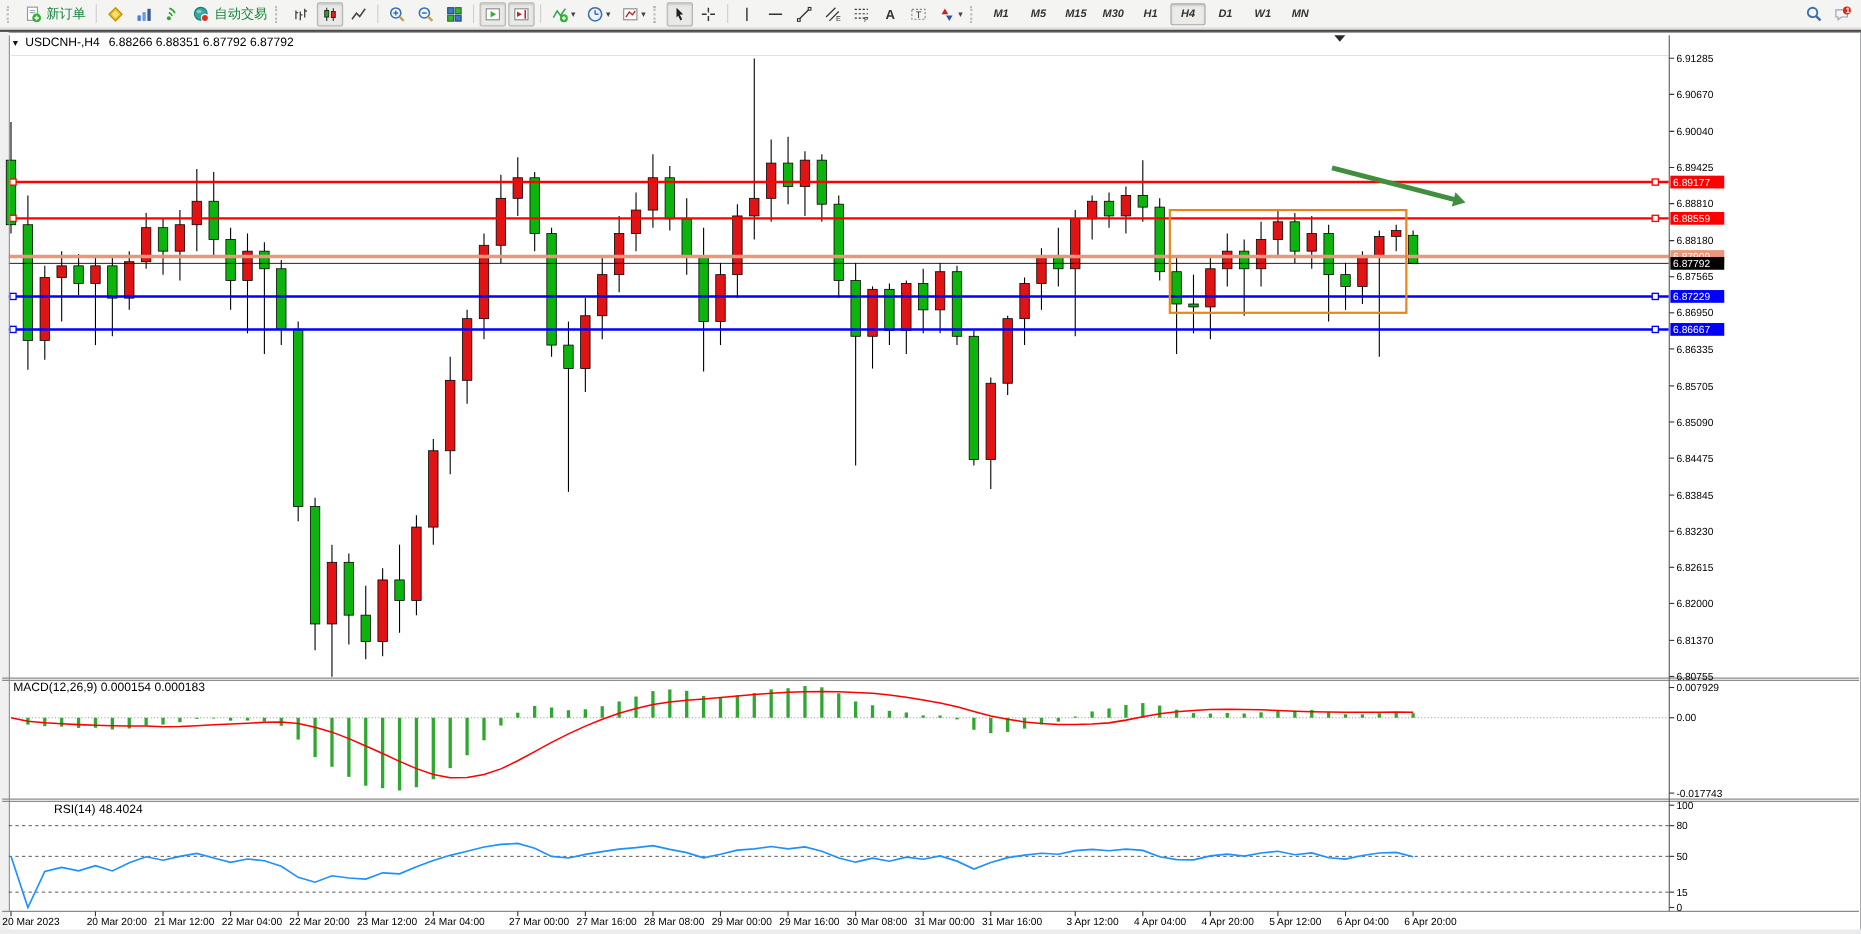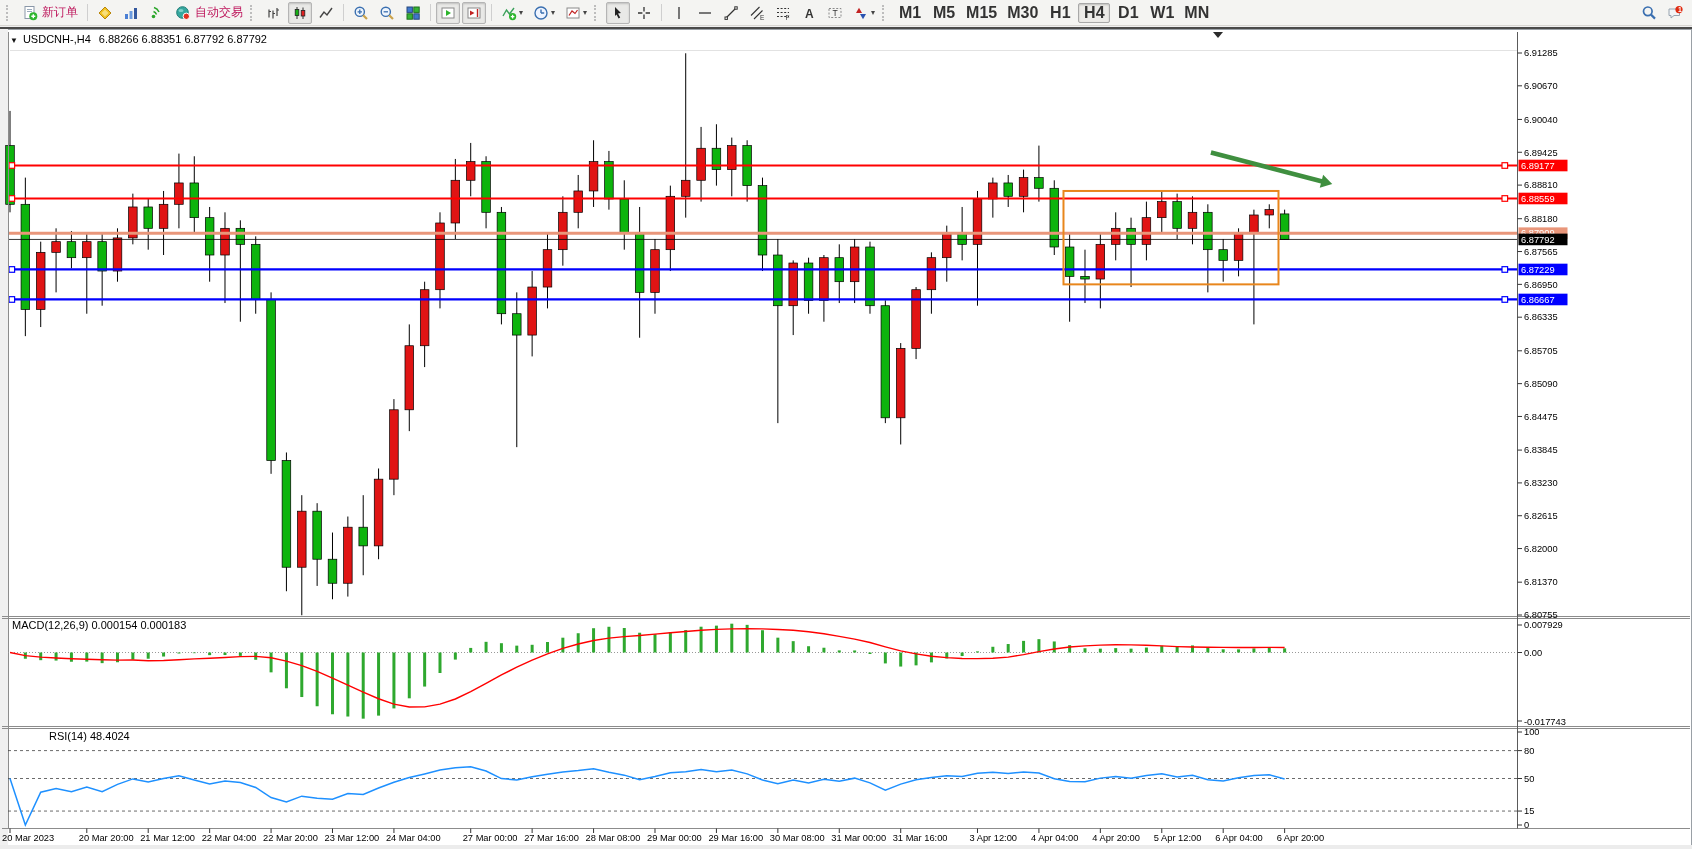--- a/index.html
+++ b/index.html
@@ -8,25 +8,25 @@
   
   .toolbar{position:absolute;top:0;left:0;right:0;height:26px;background:#f4f4f2;
            display:flex;align-items:center;padding:0 4px;box-sizing:border-box;
            border-bottom:1px solid #d8d6d2;}
   .tb-grip{width:5px;height:16px;border-left:2px dotted #bdbdbd;margin:0 4px 0 2px;}
   .tb-sep{width:1px;height:17px;background:#cfcfcf;margin:0 4px;}
   .tb-btn{display:inline-flex;align-items:center;height:20px;padding:0 3px;margin:0 1px;
           border:1px solid transparent;border-radius:2px;cursor:default;}
   .tb-btn.active{background:#e9e9e7;border-color:#b5b5b5;box-shadow:inset 0 1px 2px rgba(0,0,0,.18);}
   .tb-btn svg{width:16px;height:16px;display:block;}
-  .tb-btn .lbl{font-size:12px;color:#be185d;margin-left:4px;white-space:nowrap;}
+  .tb-btn .lbl{font-size:12px;color:#15803d;margin-left:4px;white-space:nowrap;}
   .tb-btn .caret{font-size:8px;color:#444;margin-left:2px;}
   .tf-btn{display:inline-flex;align-items:center;justify-content:center;height:18px;min-width:24px;
-          padding:0 3px;margin:0 1px;font-size:16px;font-weight:bold;color:#333;
-          border:1px solid transparent;border-radius:2px;}
+          padding:0 3px;margin:0 1px;font-size:10px;font-weight:bold;color:#333;
+          border:1px solid transparent;border-radius:2px;font-style:italic;}
   .tf-btn.active{background:#eceameb;background:#ecebe8;border-color:#a8a8a8;
           box-shadow:inset 0 1px 2px rgba(0,0,0,.2);}
   .tb-right{margin-left:auto;display:flex;align-items:center;}
   
   .chart-wrap{position:absolute;top:27px;left:0;width:1692px;height:822px;background:#ffffff;
               border-top:2px solid #4a4a4a;box-sizing:border-box;}
   #chart{position:absolute;top:0;left:0;}
   svg text{font-family:"Liberation Sans","DejaVu Sans",sans-serif;}
   .overlay{position:absolute;font-size:11px;color:#000;white-space:nowrap;}
   .overlay .caret{font-size:8px;margin-right:5px;color:#111;}

